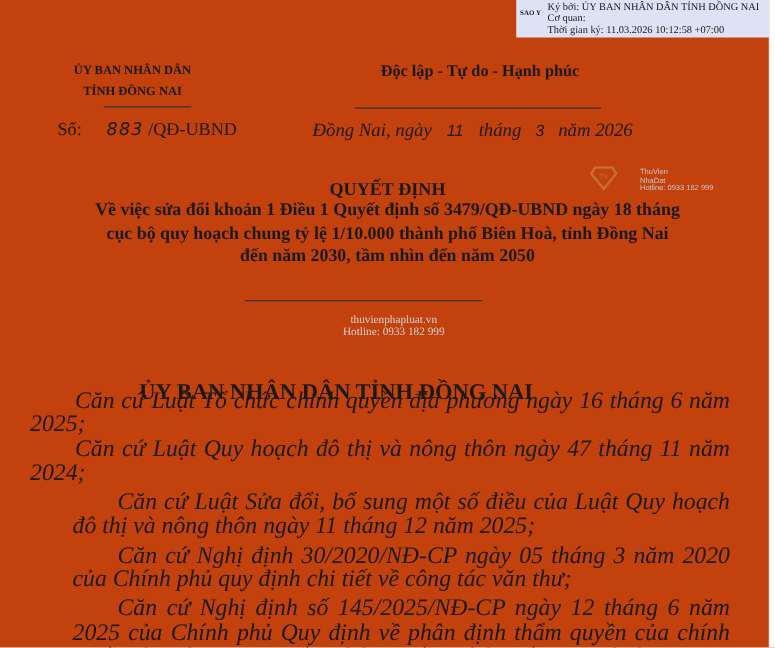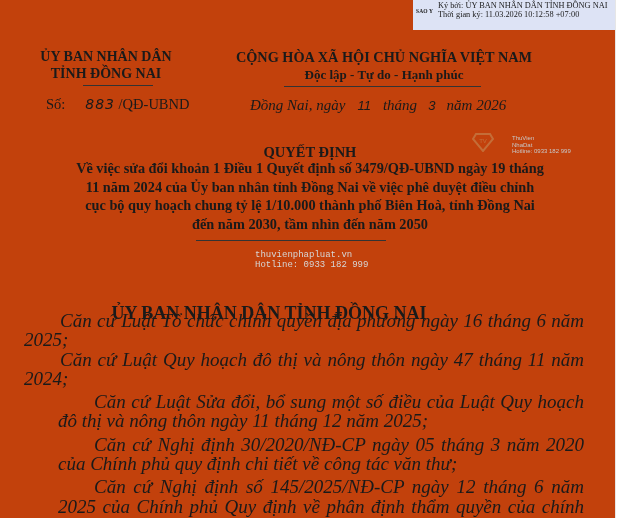--- a/index.html
+++ b/index.html
@@ -53,21 +53,21 @@
     }
     .sig-lines div { height: 9px; }
 
     
     .hdr-left {
       position: absolute;
       left: 30px; top: 48px;
       width: 152px;
       text-align: center;
       font-weight: bold;
-      font-size: 14px;
+      font-size: 10px;
       line-height: 17px;
     }
     .underline-left {
       position: absolute;
       left: 83px; top: 85px;
       width: 70px; height: 1px;
       background: #333;
     }
     .so-line {
       position: absolute;
@@ -140,25 +140,25 @@
       left: 512px; top: 135px;
       font-family: "Liberation Sans", sans-serif;
       font-size: 6px;
       line-height: 6.5px;
       color: #c8c8c8;
       white-space: nowrap;
     }
     .wm-center {
       position: absolute;
       left: 255px; top: 250px;
-      font-family: Liberation Mono, monospace;
+      font-family: Liberation Serif, serif;
       font-size: 9px;
       line-height: 10px;
       color: #d6d6d6;
-      text-align: left;
+      text-align: center;
       width: 120px;
     }
 
     
     .title {
       position: absolute;
       left: 0; top: 144px;
       width: 620px;
       text-align: center;
       font-weight: bold;
@@ -212,37 +212,37 @@
   </style>
 </head>
 <body>
 
 <div class="page">
 
   <div class="sig-box">
     <span class="sig-label">SAO Y</span>
     <div class="sig-lines">
       <div>Ký bởi:  ỦY BAN NHÂN DÂN TỈNH ĐỒNG NAI</div>
+      <div>Cơ quan:</div>
       <div>Thời gian ký: 11.03.2026 10:12:58 +07:00</div>
     </div>
   </div>
 
   <div class="hdr-left">
     <div>ỦY BAN NHÂN DÂN</div>
     <div>TỈNH ĐỒNG NAI</div>
   </div>
   <div class="underline-left"></div>
   <div class="so-line">
     <span>Số:</span>
     <span class="so-num">883</span>
     <span>/QĐ-UBND</span>
   </div>
 
   <div class="hdr-right">
-    <div class="nation">CỘNG HÒA XÃ HỘI CHỦ NGHĨA VIỆT NAM</div>
     <div class="motto">Độc lập - Tự do - Hạnh phúc</div>
   </div>
   <div class="underline-right"></div>
   <div class="date-line">
     <span>Đồng Nai, ngày</span>
     <span class="hand day">11</span>
     <span>tháng</span>
     <span class="hand month">3</span>
     <span>năm 2026</span>
   </div>
@@ -252,22 +252,21 @@
     <text x="11" y="11" font-size="6" text-anchor="middle" fill="#c9c08a" font-family="Liberation Sans, sans-serif">TV</text>
   </svg>
   <div class="wm-text">
     <div>ThuVien</div>
     <div>NhaDat</div>
     <div>Hotline: 0933 182 999</div>
   </div>
 
   <div class="title">QUYẾT ĐỊNH</div>
   <div class="subject">
-    <div>Về việc sửa đổi khoản 1 Điều 1 Quyết định số 3479/QĐ-UBND ngày 19 tháng</div>
-    <div>11 năm 2024 của Ủy ban nhân tỉnh Đồng Nai về việc phê duyệt điều chỉnh</div>
+    <div>Về việc sửa đổi khoản 1 Điều 1 Quyết định số 3479/QĐ-UBND ngày 18 tháng</div>
     <div>cục bộ quy hoạch chung tỷ lệ 1/10.000 thành phố Biên Hoà, tỉnh Đồng Nai</div>
     <div>đến năm 2030, tầm nhìn đến năm 2050</div>
   </div>
   <div class="underline-title"></div>
 
   <div class="wm-center">
     <div>thuvienphapluat.vn</div>
     <div>Hotline: 0933 182 999</div>
   </div>
 

